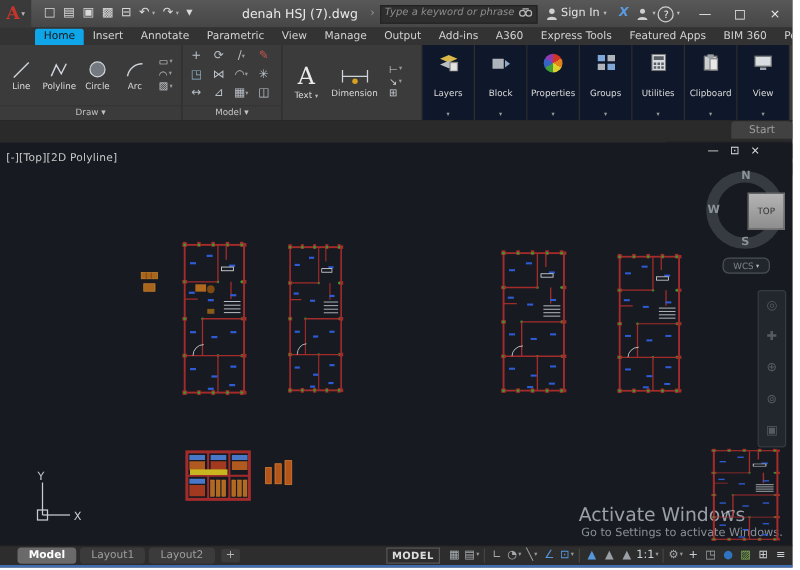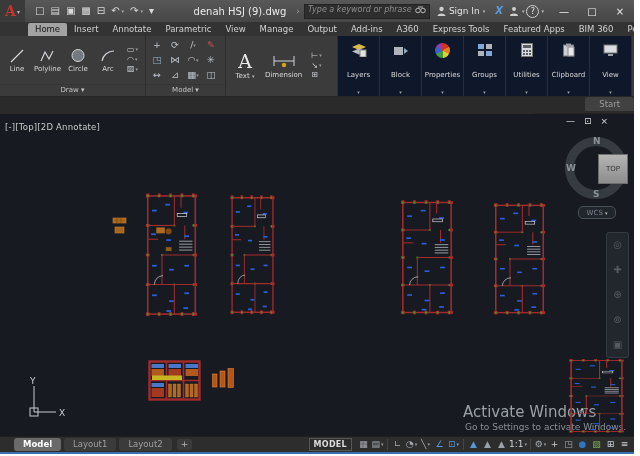--- a/index.html
+++ b/index.html
@@ -26,21 +26,21 @@
   .help-q{width:11px;height:11px;border:1px solid #cfcfcf;border-radius:50%;color:#e6e6e6;font-size:8px;
           display:flex;align-items:center;justify-content:center;margin:0 2px;}
   .cars{font-size:5px;color:#bbb;}
   .wincontrols{display:flex;margin-left:6px;flex:none;}
   .wc{width:28px;height:22px;display:flex;align-items:center;justify-content:center;color:#ededed;font-size:10px;}
 
   
   .tabrow{height:14px;background:#333;display:flex;align-items:flex-end;padding-left:28px;}
   #rtabs{display:flex;align-items:flex-end;}
   .rtab{font-size:8.5px;color:#d2d2d2;padding:1px 7px 1px;white-space:nowrap;line-height:11px;}
-  .rtab.active{background:#a3a3a3;color:#161616;border-radius:2px 2px 0 0;}
+  .rtab.active{background:#0ea5e9;color:#161616;border-radius:2px 2px 0 0;}
 
   
   .ribbon{height:61px;background:#3b3b3b;display:flex;border-bottom:1px solid #262626;box-sizing:border-box;}
   .rpanel{border-right:1px solid #2e2e2e;display:flex;flex-direction:column;box-sizing:border-box;flex:none;}
   .rp-body{flex:1;display:flex;align-items:center;}
   .rp-foot{height:11px;font-size:7px;color:#c4c4c4;text-align:center;line-height:10px;border-top:1px solid #343434;}
   .bigbtn{min-width:26px;display:flex;flex-direction:column;align-items:center;gap:1px;color:#d9d9d9;font-size:7px;padding:0 1px;}
   .bigbtn svg{display:block;}
   .mini-col{display:flex;flex-direction:column;gap:1px;margin:0 3px;color:#c9ced3;font-size:8px;}
   .mini-col .mi{display:flex;align-items:center;gap:1px;line-height:1.1;}
@@ -113,21 +113,21 @@
         <span>▤</span>
         <span>▣</span>
         <span>▩</span>
         <span>⊟</span>
         <span>↶</span>
         <span class="c">▾</span>
         <span>↷</span>
         <span class="c">▾</span>
         <span>▾</span>
       </div>
-    <span class="doc-title">denah HSJ (9).dwg</span>
+    <span class="doc-title">denah HSJ (7).dwg</span>
     <span class="title-expand">›</span>
     <div class="searchbox">
       <span class="ph">Type a keyword or phrase</span>
       <svg width="11" height="9">
         <circle cx="3" cy="5.5" r="2.3" fill="none" stroke="#b9b9b9" stroke-width="1"></circle>
         <circle cx="8" cy="5.5" r="2.3" fill="none" stroke="#b9b9b9" stroke-width="1"></circle>
         <path d="M3 2 L8 2" stroke="#b9b9b9" stroke-width="1" fill="none"></path>
       </svg>
     </div>
     <div class="signin">
@@ -384,21 +384,21 @@
   <div class="ftabs">
     <div class="ftab">Start</div>
     <div class="ftab active">
       <span>denah HSJ (1)*</span>
       <span class="x">×</span>
     </div>
     <div class="ftab-new">+</div>
   </div>
 
   <div class="canvas" id="canvas">
-    <span class="vplabel">[-][Top][2D Annotate]</span>
+    <span class="vplabel">[-][Top][2D Polyline]</span>
     <div class="vpctrl">
       <span>—</span>
       <span>⊡</span>
       <span>×</span>
     </div>
 
     <div class="viewcube">
       <div class="vc-ring"></div>
       <span class="vc-l vc-n">N</span>
       <span class="vc-l vc-s">S</span>

